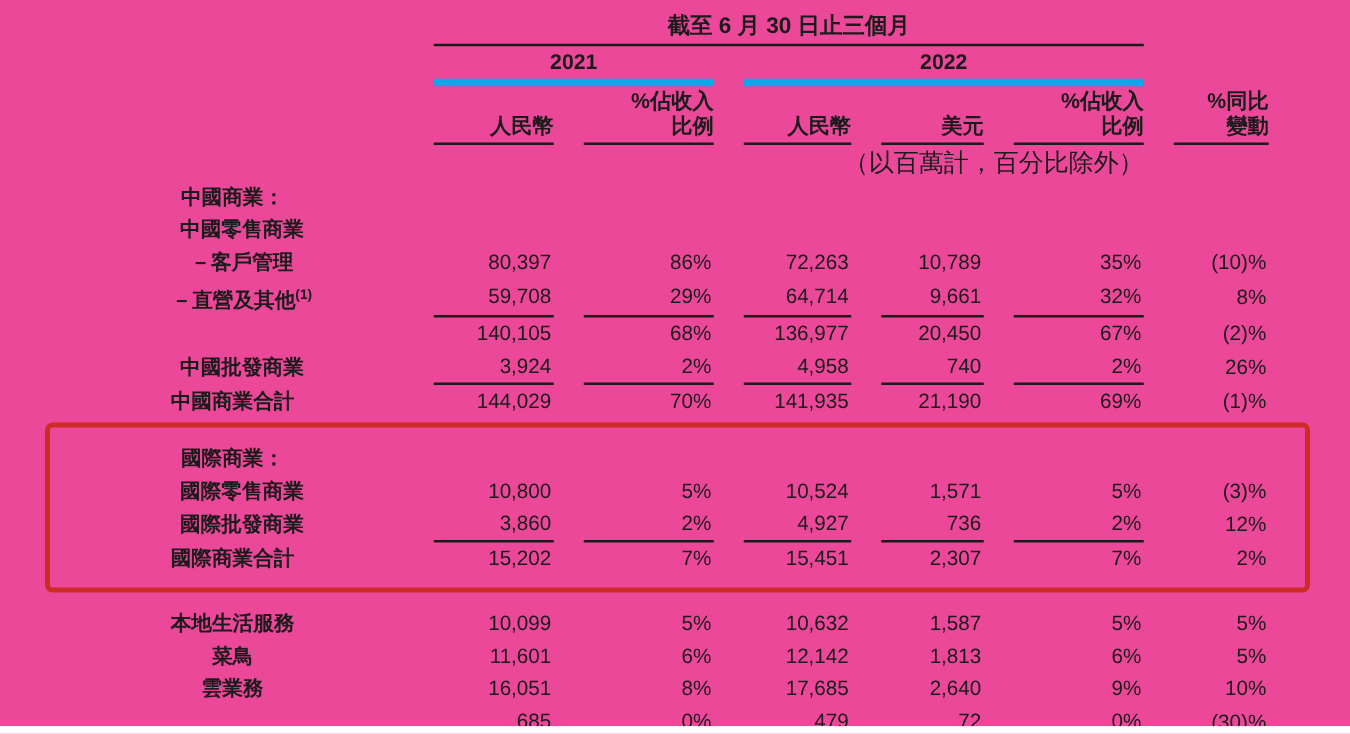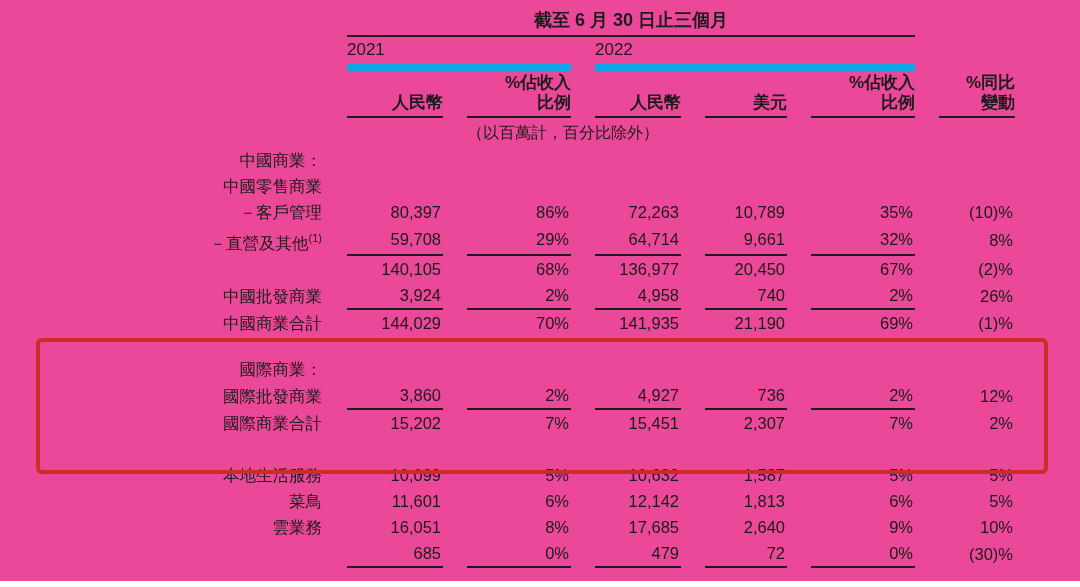--- a/index.html
+++ b/index.html
@@ -10,28 +10,28 @@
   col.c-label { width:285px; }
   col.c1 { width:96px; }
   col.c2 { width:104px; }
   col.c3 { width:86px; }
   col.c4 { width:82px; }
   col.c5 { width:104px; }
   col.c6 { width:76px; }
 
   .period-cell { font-weight:bold; font-size:18px; text-align:center;
                  border-bottom:2px solid #1b1b1b; padding:2px 0 3px; white-space:nowrap; }
-  .year-cell   { font-weight:normal; font-size:17px; text-align:left;
-                 border-bottom:8px solid #0ea5e9; padding:1px 0 1px; }
+  .year-cell   { font-weight:bold; font-size:17px; text-align:center;
+                 border-bottom:6px solid #0ea5e9; padding:1px 0 1px; }
   th.colhead   { font-weight:bold; font-size:17px; text-align:right; vertical-align:bottom;
                  border-bottom:2px solid #1b1b1b; padding:2px 0 3px; line-height:20px; white-space:nowrap; }
-  .note-cell   { font-size:16px; text-align:left; padding:3px 0 2px; white-space:nowrap; }
+  .note-cell   { font-size:20px; text-align:right; padding:3px 0 2px; white-space:nowrap; }
 
   td { font-size:16.5px; line-height:24px; }
-  td.label { text-align:right; white-space:nowrap; }
+  td.label { text-align:center; white-space:nowrap;font-weight:bold; }
   td.ind0 { padding-left:12px; }
   td.ind1 { padding-left:27px; }
   td.num { text-align:right; white-space:nowrap; padding-right:2px; }
   td.rule { border-bottom:2px solid #1b1b1b; }
   tr.spacer-1 td { height:18px; }
   tr.spacer-2 td { height:24px; }
   sup { font-size:11px; }
 
   #highlight-box { position:absolute; border:4px solid #cc2b26; border-radius:6px;
                    pointer-events:none; background:transparent; }
@@ -166,20 +166,29 @@
         <tr>
           <td class="label ind0"><span>國際商業：</span></td>
           <td class="num"></td>
           <td class="num"></td>
           <td class="num"></td>
           <td class="num"></td>
           <td class="num"></td>
           <td class="num"></td>
         </tr>
         <tr>
+          <td class="label ind1"><span>國際零售商業</span></td>
+          <td class="num">10,800</td>
+          <td class="num">5%</td>
+          <td class="num">10,524</td>
+          <td class="num">1,571</td>
+          <td class="num">5%</td>
+          <td class="num">(3)%</td>
+        </tr>
+        <tr>
           <td class="label ind1"><span>國際批發商業</span></td>
           <td class="num rule">3,860</td>
           <td class="num rule">2%</td>
           <td class="num rule">4,927</td>
           <td class="num rule">736</td>
           <td class="num rule">2%</td>
           <td class="num">12%</td>
         </tr>
         <tr>
           <td class="label ind0"><span>國際商業合計</span></td>

